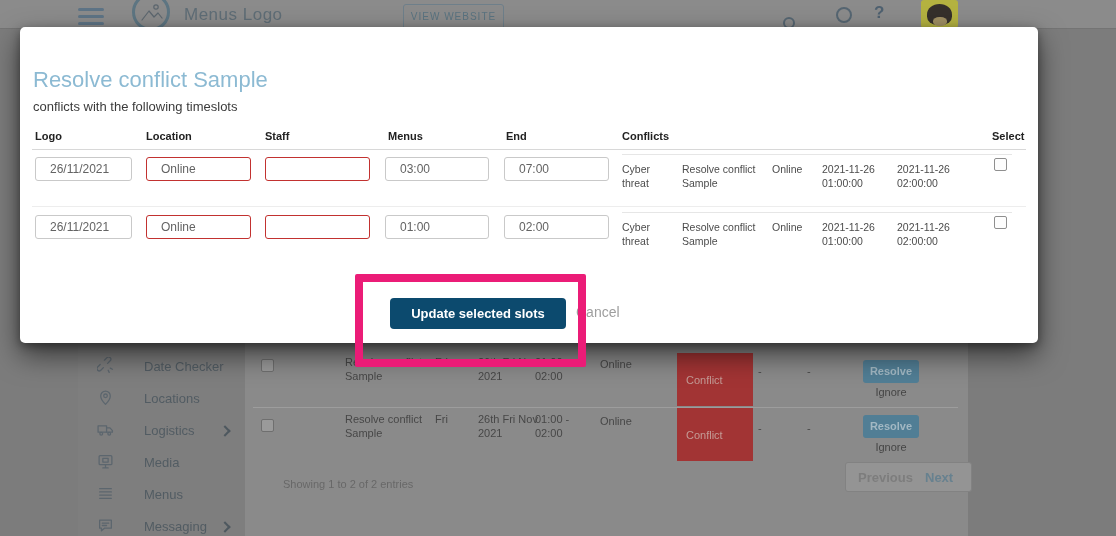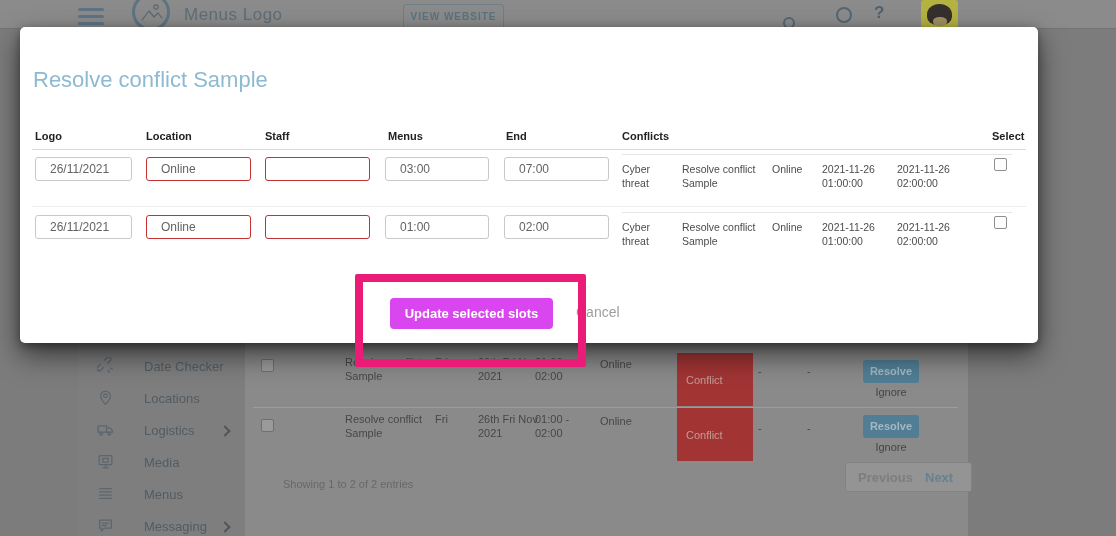--- a/index.html
+++ b/index.html
@@ -10,21 +10,21 @@
     -webkit-font-smoothing:antialiased;
   }
   .abs{position:absolute}
 
   
   .topbar{position:absolute;left:0;top:0;width:1116px;height:28px;background:#8b8b8b;border-bottom:1px solid #747474;z-index:1}
   .hamburger span{display:block;width:26px;height:3px;background:#5e7486;border-radius:2px;margin-bottom:4px}
   .logo-circle{position:absolute;left:132px;top:-7px;width:38px;height:38px;border:3px solid #5d7582;border-radius:50%;box-sizing:border-box}
   .logo-text{position:absolute;left:184px;top:5px;font-size:17px;font-weight:500;letter-spacing:.5px;color:#5f6d76}
   .view-website{position:absolute;left:403px;top:4px;width:101px;height:26px;box-sizing:border-box;border:1px solid #6e7f8a;border-radius:3px;
-    color:#5a7380;font-size:10px;font-weight:bold;letter-spacing:1px;text-align:center;line-height:24px;background:transparent}
+    color:#5a7380;font-size:10px;font-weight:normal;letter-spacing:1px;text-align:center;line-height:24px;background:transparent}
   .tb-circle{position:absolute;border:2px solid #566672;border-radius:50%;box-sizing:border-box}
   .help-q{position:absolute;left:874px;top:3px;font-size:17px;font-weight:bold;color:#4f6170}
   .avatar{position:absolute;left:921px;top:0;width:37px;height:28px;background:#b4b240;border-radius:3px;overflow:hidden}
   .avatar .hair{position:absolute;left:6px;top:4px;width:25px;height:21px;background:#35302b;border-radius:50% 50% 40% 40%}
   .avatar .face{position:absolute;left:12px;top:17px;width:14px;height:9px;background:#9f8f62;border-radius:45%}
 
   .sidebar{position:absolute;left:78px;top:28px;width:167px;height:508px;background:#7e7e7e;border-right:1px solid #6d6d6d;z-index:1}
   .side-item{position:absolute;left:0;width:167px;height:22px;cursor:pointer}
   .side-item .lbl{position:absolute;left:66px;top:3px;font-size:13px;color:#525c63}
   .side-item svg{position:absolute;left:19px;top:1px}
@@ -54,21 +54,21 @@
   .m-sub{position:absolute;left:13px;top:72px;font-size:13px;color:#3b3b3b}
   .colhead{position:absolute;top:103px;font-size:11px;font-weight:bold;color:#222222}
   .hr1{position:absolute;left:12px;top:122px;width:994px;height:1px;background:#d8d8d8}
   .rowsep{position:absolute;left:12px;top:179px;width:994px;height:1px;background:#ededed}
   .c-top{position:absolute;left:602px;width:390px;height:1px;background:#e6e6e6}
   .inp{position:absolute;height:24px;box-sizing:border-box;border:1px solid #c9c9c9;border-radius:3px;background:#fff;
     font-family:"Liberation Sans","DejaVu Sans",sans-serif;font-size:12px;color:#636363;padding:0 4px 0 14px;outline:none}
   .inp.err{border:1.5px solid #c23230}
   .c-cell{position:absolute;font-size:10.5px;color:#4c4c4c;line-height:13.5px}
   .m-check{position:absolute;left:974px;width:13px;height:13px;appearance:none;-webkit-appearance:none;border:1px solid #8f8f8f;border-radius:2px;background:#fdfdfd;margin:0;cursor:pointer}
-  .update-btn{position:absolute;left:370px;top:271px;width:163px;height:31px;background:#d946ef;border:none;border-radius:4px;
+  .update-btn{position:absolute;left:370px;top:271px;width:176px;height:31px;background:#0c4a6e;border:none;border-radius:4px;
     color:#ffffff;font-family:"Liberation Sans","DejaVu Sans",sans-serif;font-size:13px;font-weight:bold;cursor:pointer}
   .cancel{position:absolute;left:556px;top:277px;font-size:14px;color:#9e9e9e;cursor:pointer}
 
   
   .annotate{position:absolute;left:355px;top:274px;width:231px;height:93px;border:8px solid #eb1c77;border-radius:2px;z-index:50;box-sizing:border-box;pointer-events:none}
 
   svg.sicon{stroke:#5c666e;fill:none;stroke-width:1.2;stroke-linecap:round;stroke-linejoin:round}
 </style>
 </head>
 <body>
@@ -181,20 +181,21 @@
 
   <div class="summary">Showing 1 to 2 of 2 entries</div>
   <div class="pager">
     <span class="prev">Previous</span>
     <span class="next">Next</span>
   </div>
 </div>
 
 <div class="modal">
   <div class="m-heading">Resolve conflict Sample</div>
+  <div class="m-sub">conflicts with the following timeslots</div>
 
   <div class="colhead" style="left:15px">Logo</div>
   <div class="colhead" style="left:126px">Location</div>
   <div class="colhead" style="left:245px">Staff</div>
   <div class="colhead" style="left:368px">Menus</div>
   <div class="colhead" style="left:486px">End</div>
   <div class="colhead" style="left:602px">Conflicts</div>
   <div class="colhead" style="left:972px">Select</div>
   <div class="hr1"></div>
 

